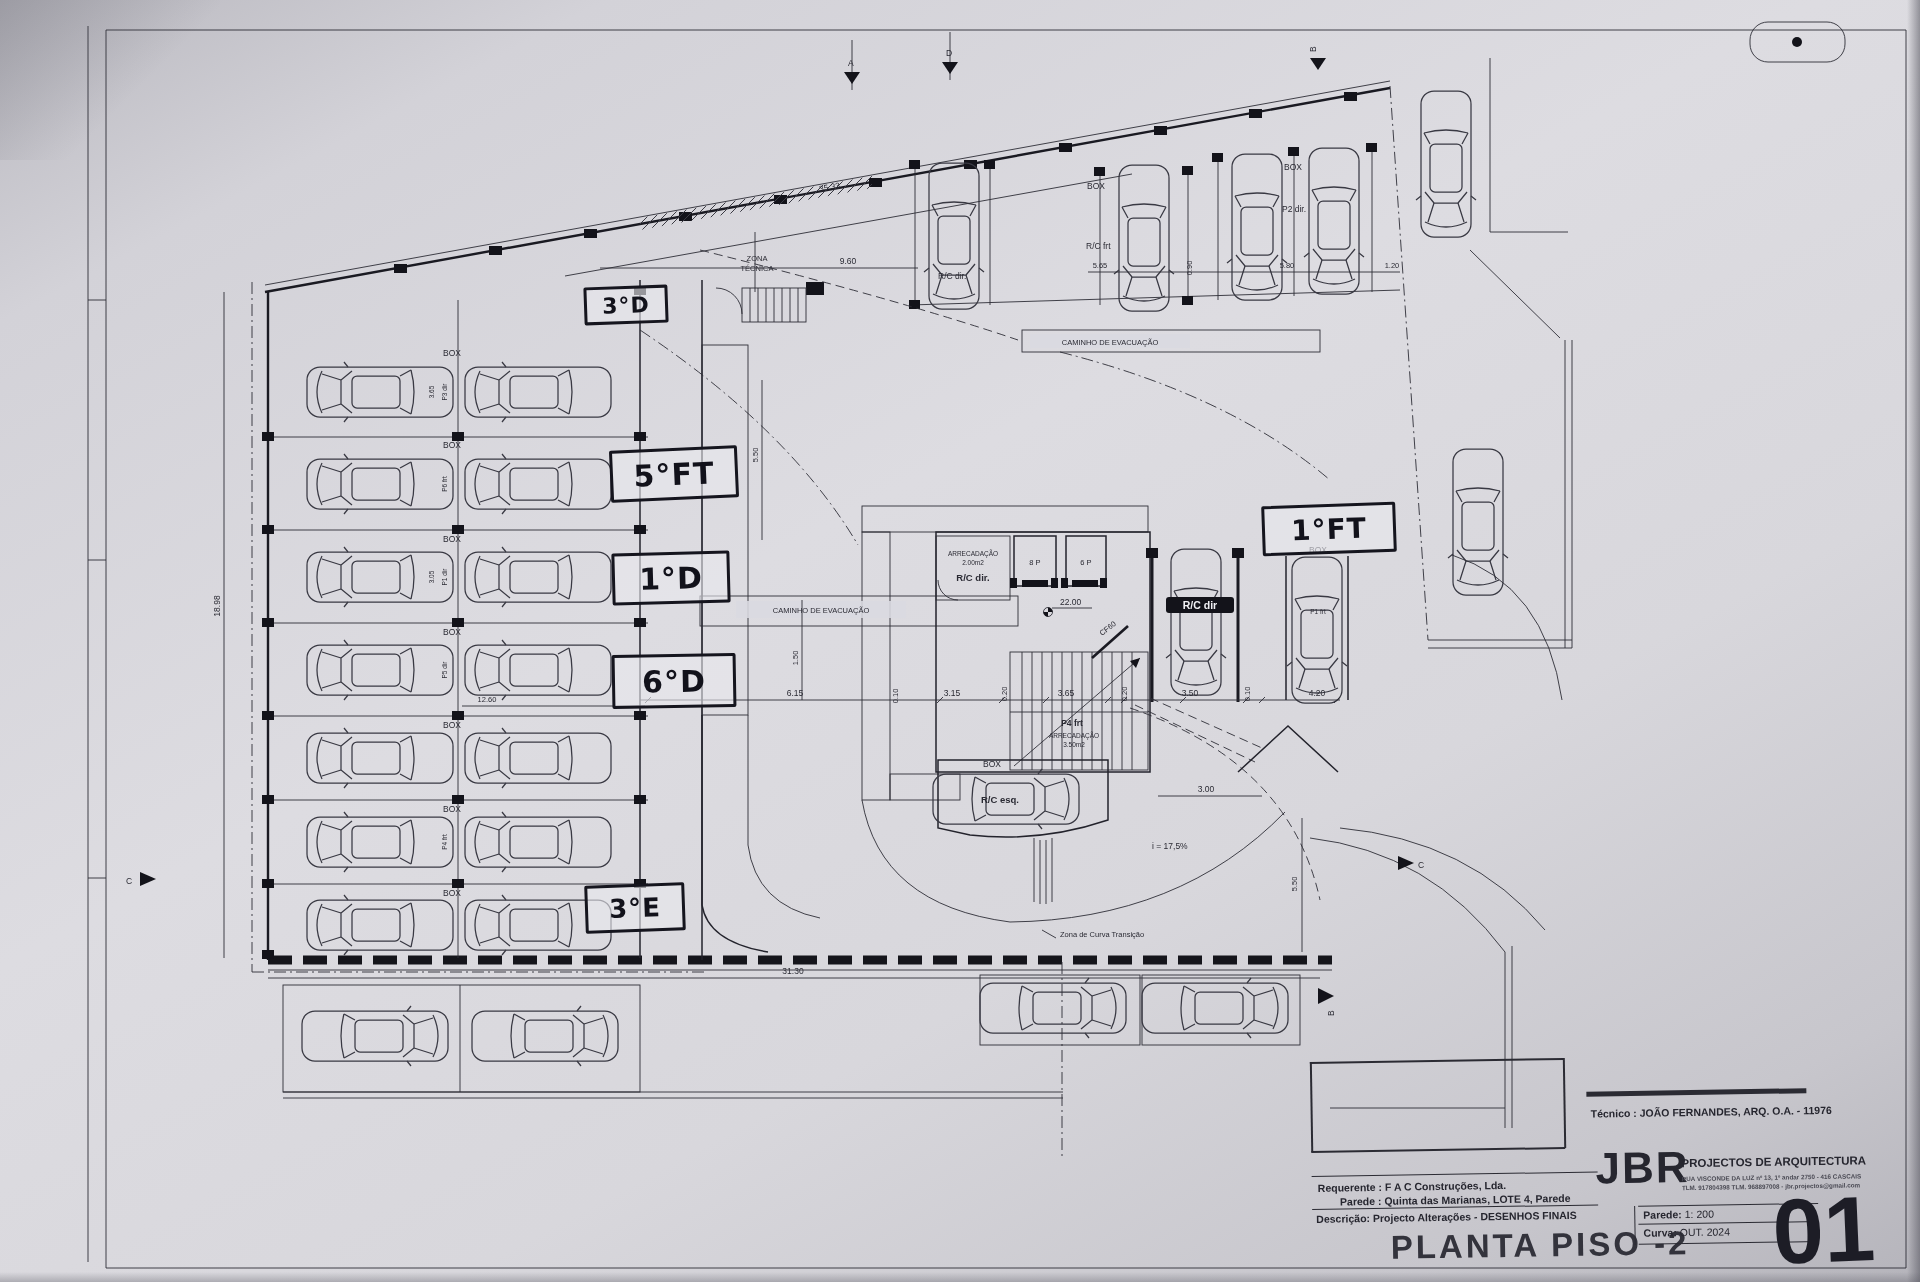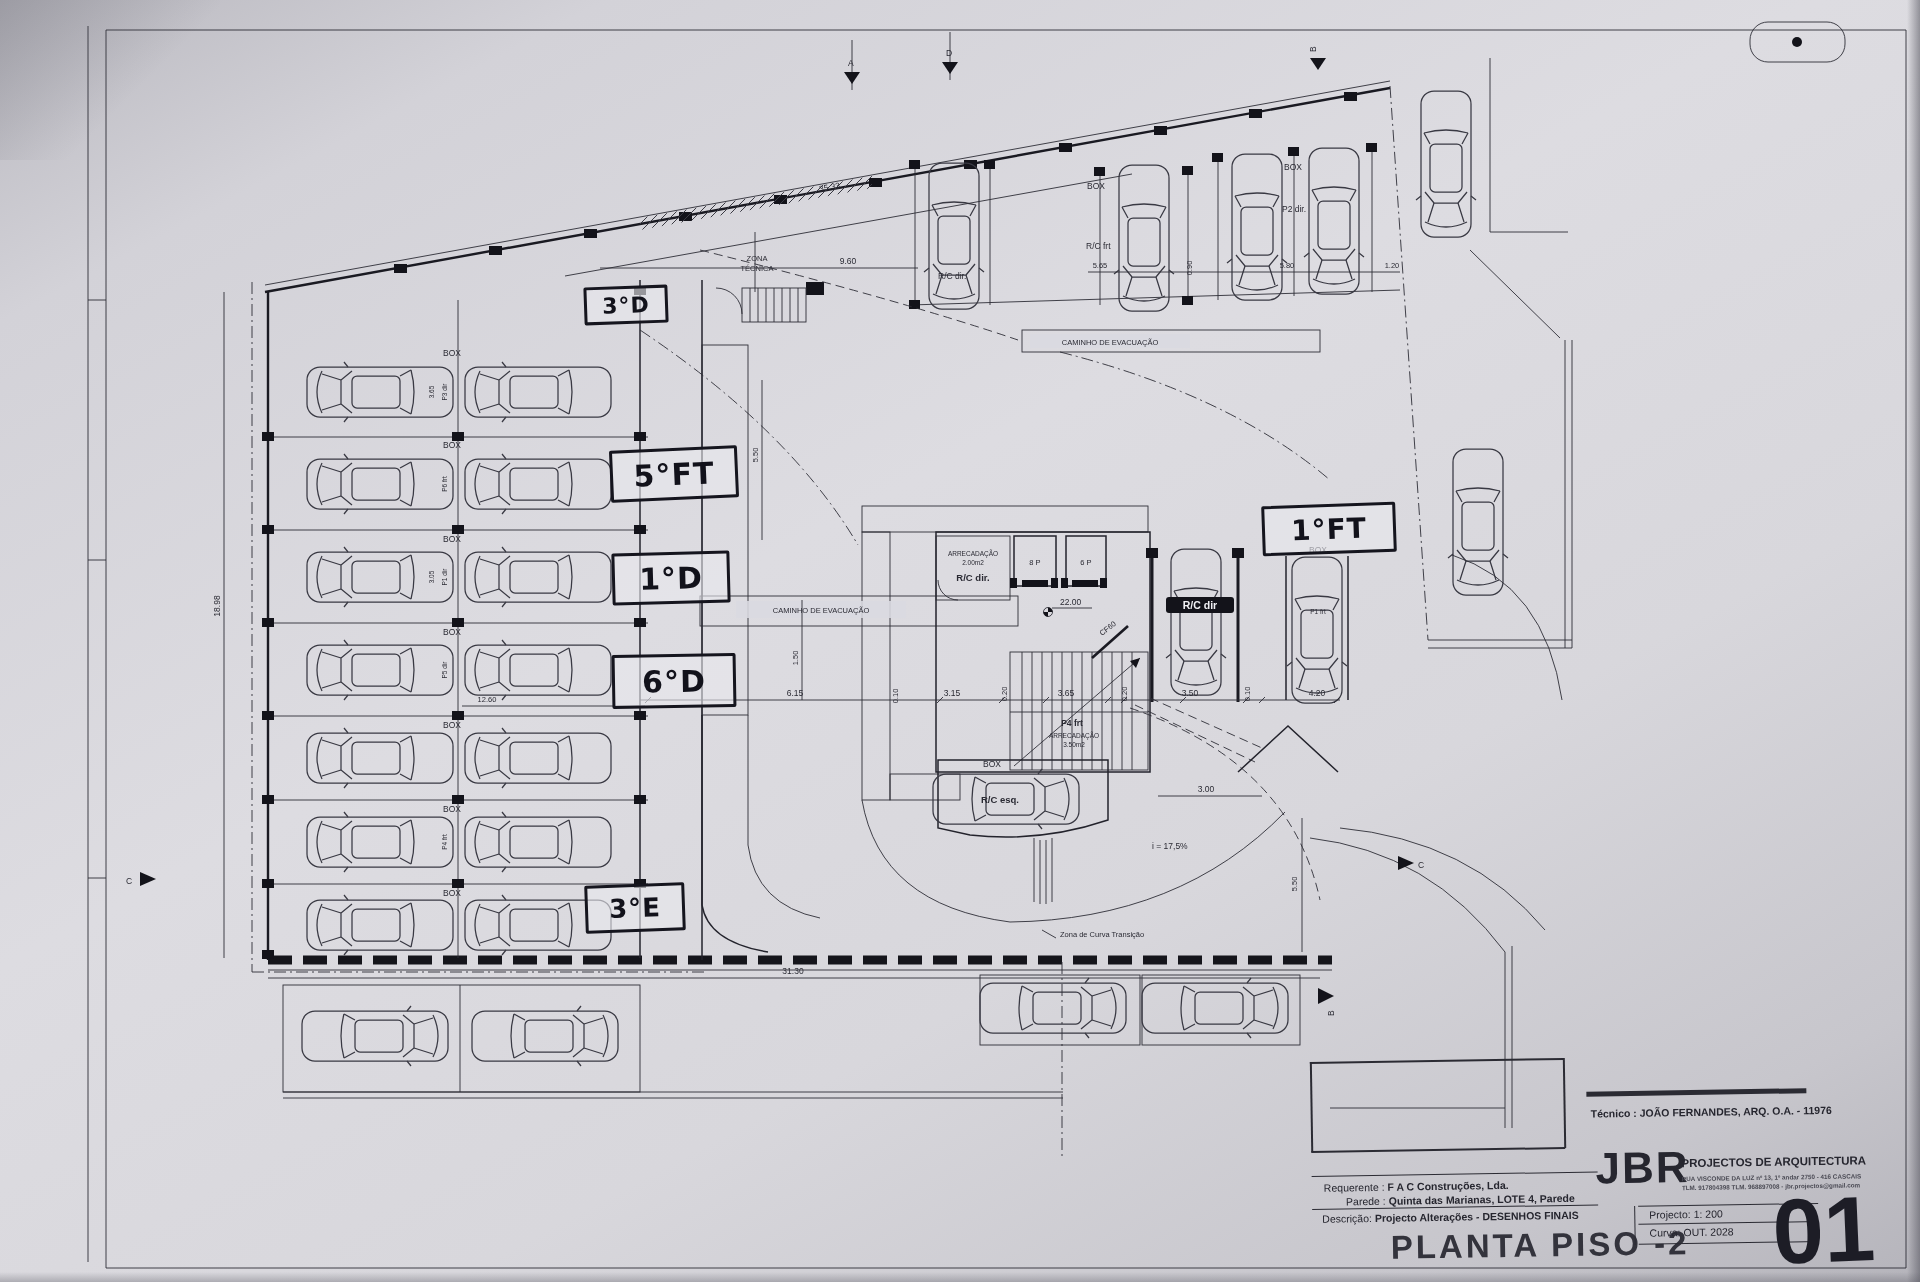--- a/index.html
+++ b/index.html
@@ -27,21 +27,21 @@
   .hand{
     position:absolute;display:flex;align-items:center;justify-content:center;
     font-family:"DejaVu Sans",sans-serif;font-weight:700;color:#12121b;
     border:3.6px solid #15151e;background:rgba(233,232,238,0.62);
     border-radius:2px;letter-spacing:1px;
   }
   
   #titleblock{position:absolute;inset:0;transform:rotate(-0.9deg);transform-origin:1310px 1200px;}
   .ln{position:absolute;background:#2b2b33;}
   .tb{position:absolute;color:#26262f;white-space:nowrap;}
-  .lbl{font-weight:normal;margin-left:6px;}
+  .lbl{font-weight:bold;}
   .edge-right{position:absolute;right:0;top:0;width:13px;height:100%;
     background:linear-gradient(90deg,rgba(0,0,0,0),rgba(70,70,80,0.5));}
   .edge-bottom{position:absolute;left:0;bottom:0;width:100%;height:10px;
     background:linear-gradient(180deg,rgba(0,0,0,0),rgba(90,90,100,0.35));}
   .corner-tl{position:absolute;left:0;top:0;width:220px;height:160px;
     background:linear-gradient(135deg,rgba(90,90,100,0.30),rgba(90,90,100,0) 60%);}
 </style>
 </head>
 <body>
 
@@ -467,27 +467,27 @@
   </div>
   <div class="ln" style="left:1312px;top:1209px;width:286px;height:1.2px;"></div>
   <div class="tb" style="left:1316px;top:1213px;font-size:10.5px;">
     <span class="lbl">Descrição:</span>
     <span style="font-weight:bold;">Projecto Alterações - DESENHOS FINAIS</span>
   </div>
   <div class="tb" style="left:1390px;top:1230px;font-size:33px;font-weight:bold;letter-spacing:3px;color:#33333c;">PLANTA PISO -2</div>
 
   <div class="ln" style="left:1638px;top:1211px;width:180px;height:1.2px;"></div>
   <div class="tb" style="left:1643px;top:1214px;font-size:10.5px;">
-    <span class="lbl">Projecto:</span>
+    <span class="lbl">Parede:</span>
     <span>1: 200</span>
   </div>
   <div class="ln" style="left:1638px;top:1229px;width:180px;height:1.2px;"></div>
   <div class="tb" style="left:1643px;top:1232px;font-size:10.5px;">
     <span class="lbl">Curva:</span>
-    <span>OUT. 2028</span>
+    <span>OUT. 2024</span>
   </div>
   <div class="ln" style="left:1638px;top:1249px;width:180px;height:1.2px;"></div>
   <div class="ln" style="left:1634px;top:1211px;width:1.2px;height:39px;"></div>
 
   <div class="tb" style="left:1772px;top:1186px;font-size:92px;font-weight:bold;color:#1d1d26;transform:rotate(-1.5deg);">01</div>
 </div>
 
 <div class="corner-tl"></div>
 <div class="edge-right"></div>
 <div class="edge-bottom"></div>

